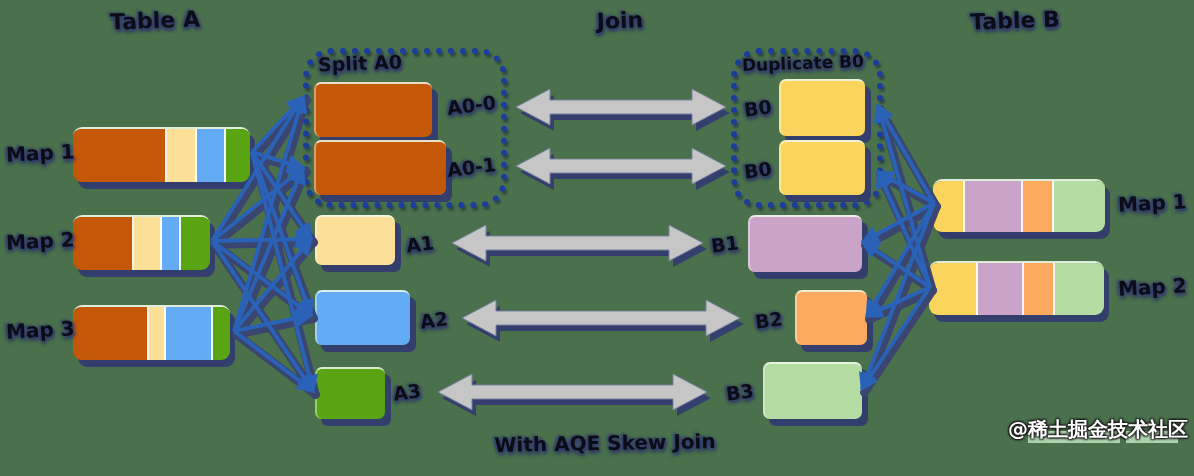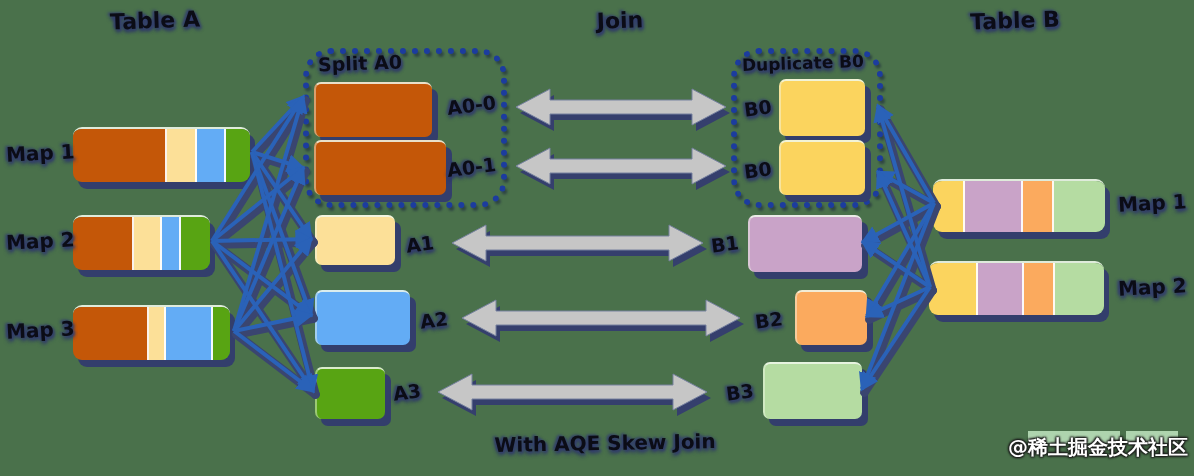--- a/index.html
+++ b/index.html
@@ -182,13 +182,13 @@
       <line x1="930" y1="287" x2="878" y2="106" stroke="#2A62B8" stroke-width="4" marker-end="url(#ah)"></line>
       <line x1="930" y1="287" x2="878" y2="172" stroke="#2A62B8" stroke-width="4" marker-end="url(#ah)"></line>
       <line x1="930" y1="287" x2="863" y2="242" stroke="#2A62B8" stroke-width="4" marker-end="url(#ah)"></line>
       <line x1="930" y1="287" x2="867" y2="316" stroke="#2A62B8" stroke-width="4" marker-end="url(#ah)"></line>
       <line x1="930" y1="287" x2="862" y2="389" stroke="#2A62B8" stroke-width="4" marker-end="url(#ah)"></line>
     </g>
 </svg>
 
 <div class="wmblock" style="left:1028px;top:431px;width:92px;height:12px"></div>
 <div class="wmblock" style="left:1126px;top:431px;width:52px;height:12px"></div>
-<div class="watermark" style="left:1008px;top:434px">@稀土掘金技术社区</div>
+<div class="watermark" style="left:1008px;top:416px">@稀土掘金技术社区</div>
 
 </body></html>

